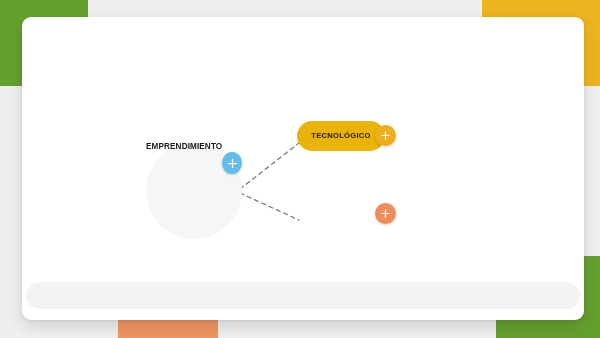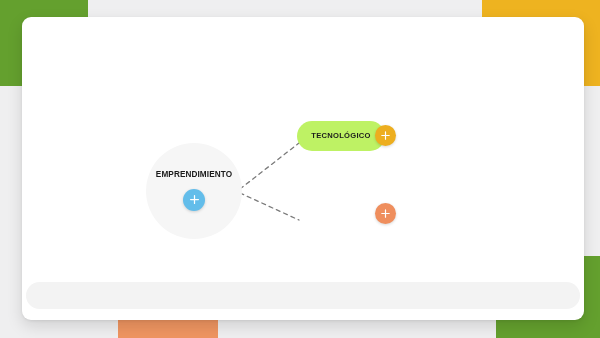--- a/index.html
+++ b/index.html
@@ -95,39 +95,38 @@
   
   .hub {
     position: absolute;
     left: 124px;
     top: 126px;
     width: 96px;
     height: 96px;
     border-radius: 50%;
     background: #f6f6f6;
     display: flex;
-    flex-direction: column;
-    align-items: center;
+    align-items: flex-start;
     justify-content: center;
   }
   .hub-label {
     font-size: 8.2px;
     font-weight: bold;
     letter-spacing: 0.1px;
     color: #1b1b1b;
     white-space: nowrap;
     line-height: 1;
   }
 
   
   .pill {
     position: absolute;
     height: 30px;
     border-radius: 15px;
-    background: #bef264;
+    background: #eab308;
     display: flex;
     align-items: center;
     justify-content: center;
     padding: 0 16px;
     box-sizing: border-box;
   }
   .pill-label {
     font-size: 7.6px;
     font-weight: bold;
     letter-spacing: 0.25px;

